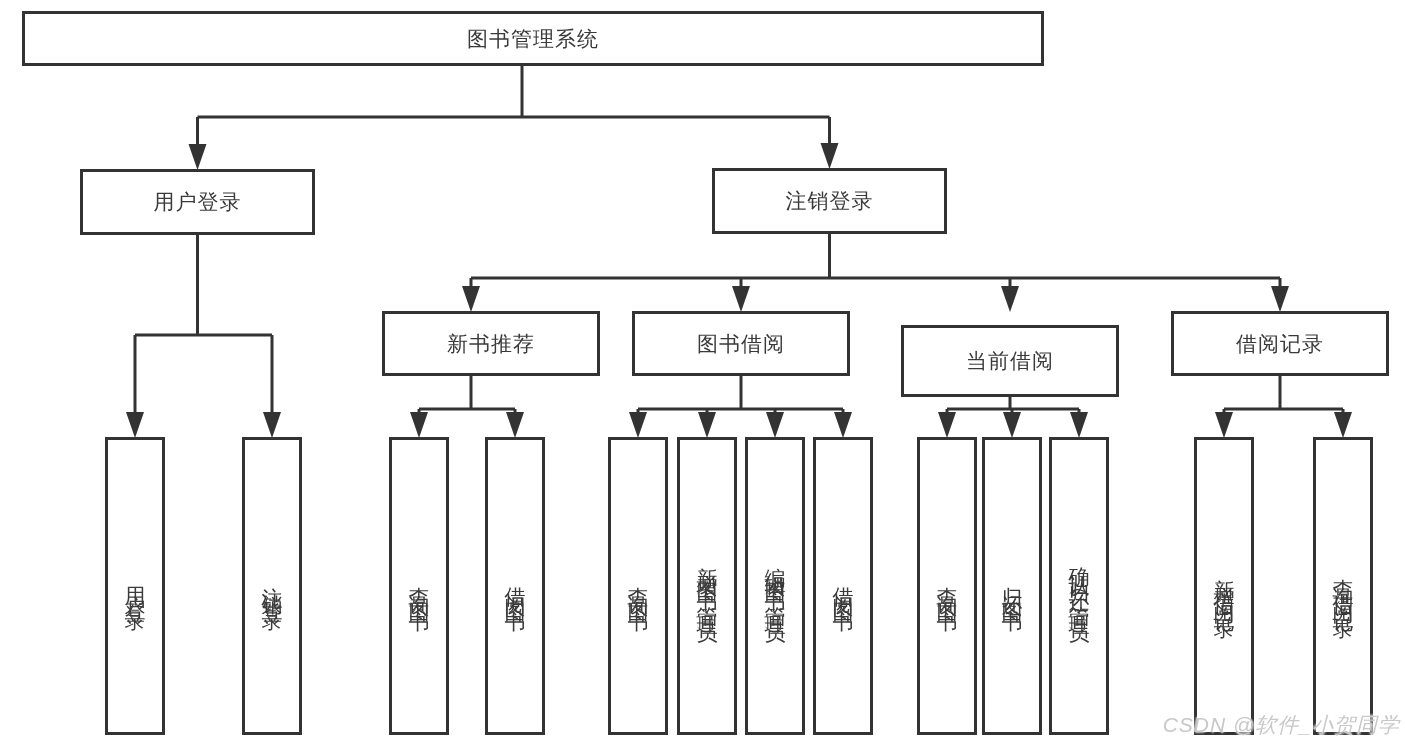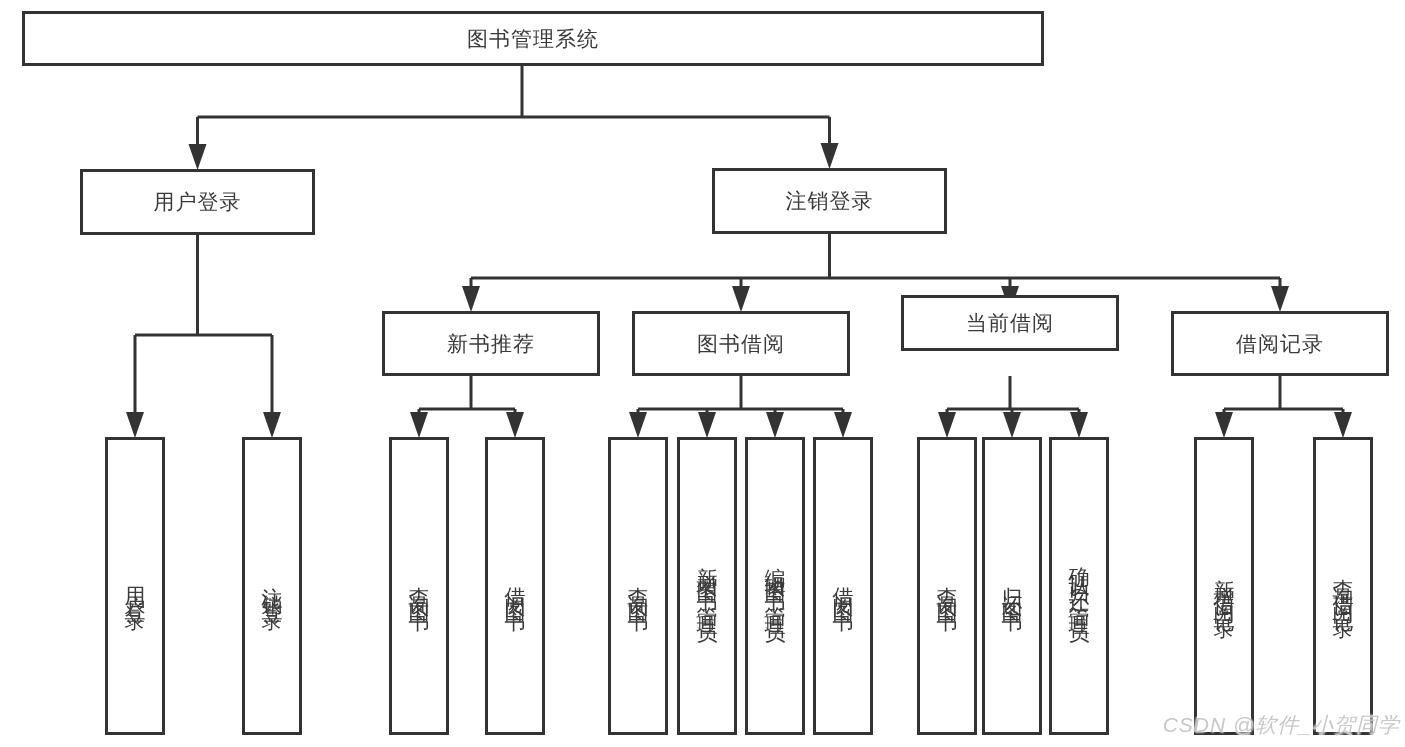--- a/index.html
+++ b/index.html
@@ -82,21 +82,21 @@
       <polygon points="1215,412 1233,412 1224,438" fill="#333333"></polygon>
       <path d="M 1343 409 V 415" stroke="#333333" stroke-width="3" fill="none"></path>
       <polygon points="1334,412 1352,412 1343,438" fill="#333333"></polygon>
     </svg>
   <div id="watermark">CSDN @软件_小贺同学</div>
 <div class="node h" style="left: 22px; top: 11px; width: 1022px; height: 55px;">图书管理系统</div>
     <div class="node h" style="left: 80px; top: 169px; width: 235px; height: 66px;">用户登录</div>
     <div class="node h" style="left: 712px; top: 168px; width: 235px; height: 66px;">注销登录</div>
     <div class="node h" style="left: 382px; top: 311px; width: 218px; height: 65px;">新书推荐</div>
     <div class="node h" style="left: 632px; top: 311px; width: 218px; height: 65px; text-align: right;">图书借阅</div>
-    <div class="node h" style="left: 901px; top: 295px; width: 218px; height: 56px;">当前借阅</div>
+    <div class="node h" style="left: 901px; top: 325px; width: 218px; height: 72px;">当前借阅</div>
     <div class="node h" style="left: 1171px; top: 311px; width: 218px; height: 65px;">借阅记录</div>
     <div class="node v" style="left: 105px; top: 437px; width: 60px; height: 298px;">用户登录</div>
     <div class="node v" style="left: 242px; top: 437px; width: 60px; height: 298px;">注销登录</div>
     <div class="node v" style="left: 389px; top: 437px; width: 60px; height: 298px;">查询图书</div>
     <div class="node v" style="left: 485px; top: 437px; width: 60px; height: 298px;">借阅图书</div>
     <div class="node v" style="left: 608px; top: 437px; width: 60px; height: 298px;">查询图书</div>
     <div class="node v" style="left: 677px; top: 437px; width: 60px; height: 298px;">新增图书（管理员）</div>
     <div class="node v" style="left: 745px; top: 437px; width: 60px; height: 298px;">编辑图书（管理员）</div>
     <div class="node v" style="left: 813px; top: 437px; width: 60px; height: 298px;">借阅图书</div>
     <div class="node v" style="left: 917px; top: 437px; width: 60px; height: 298px;">查询图书</div>

